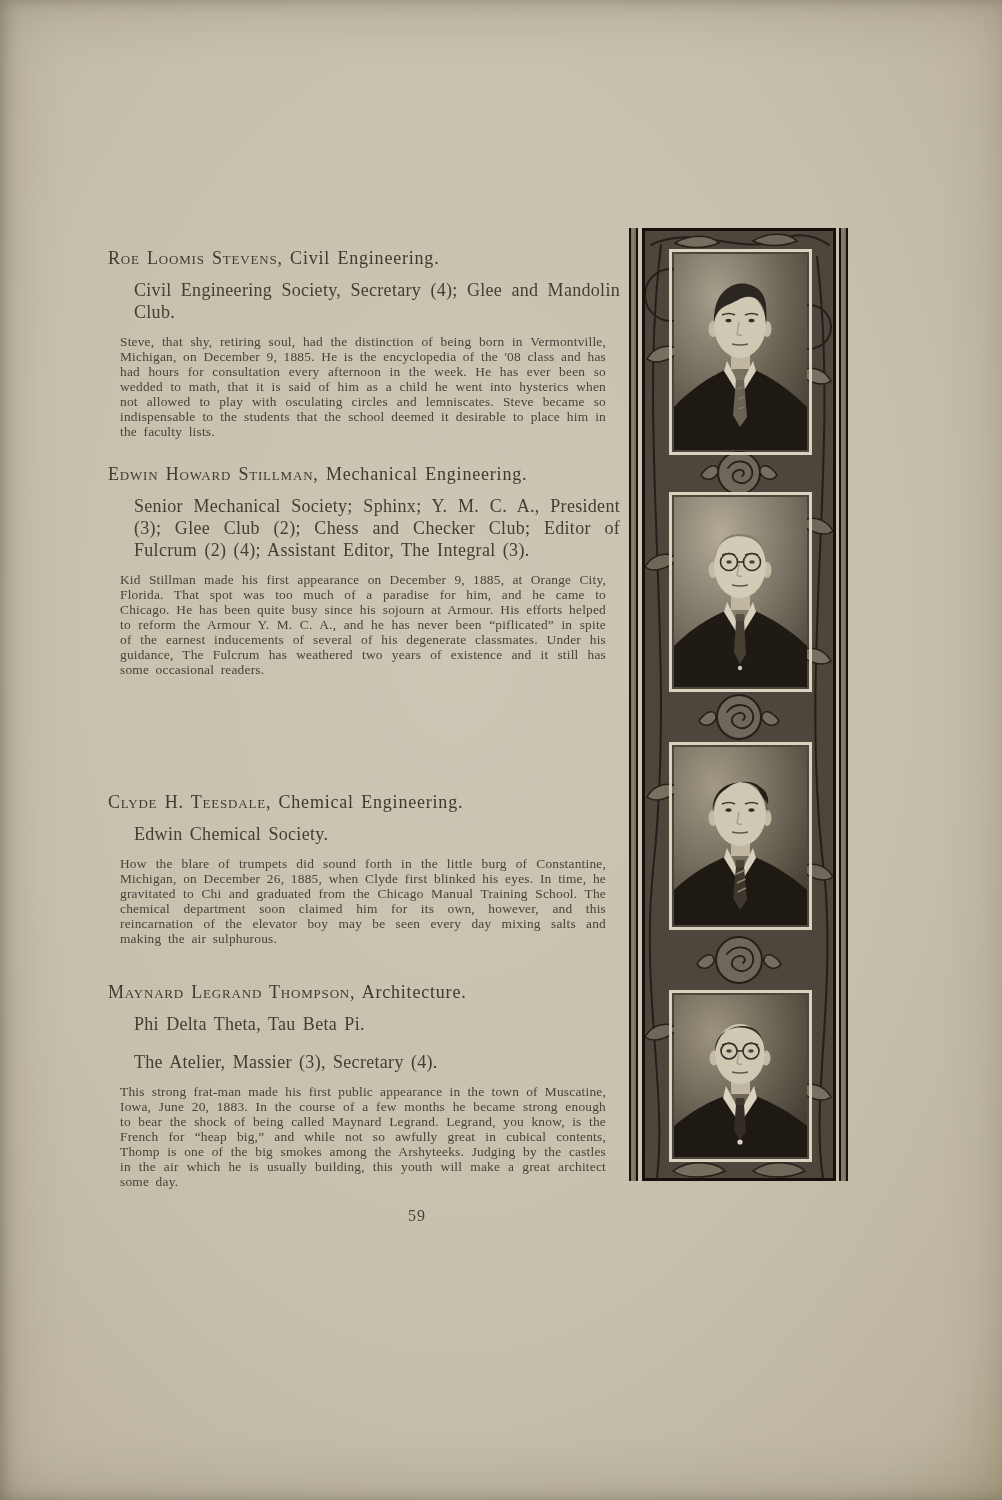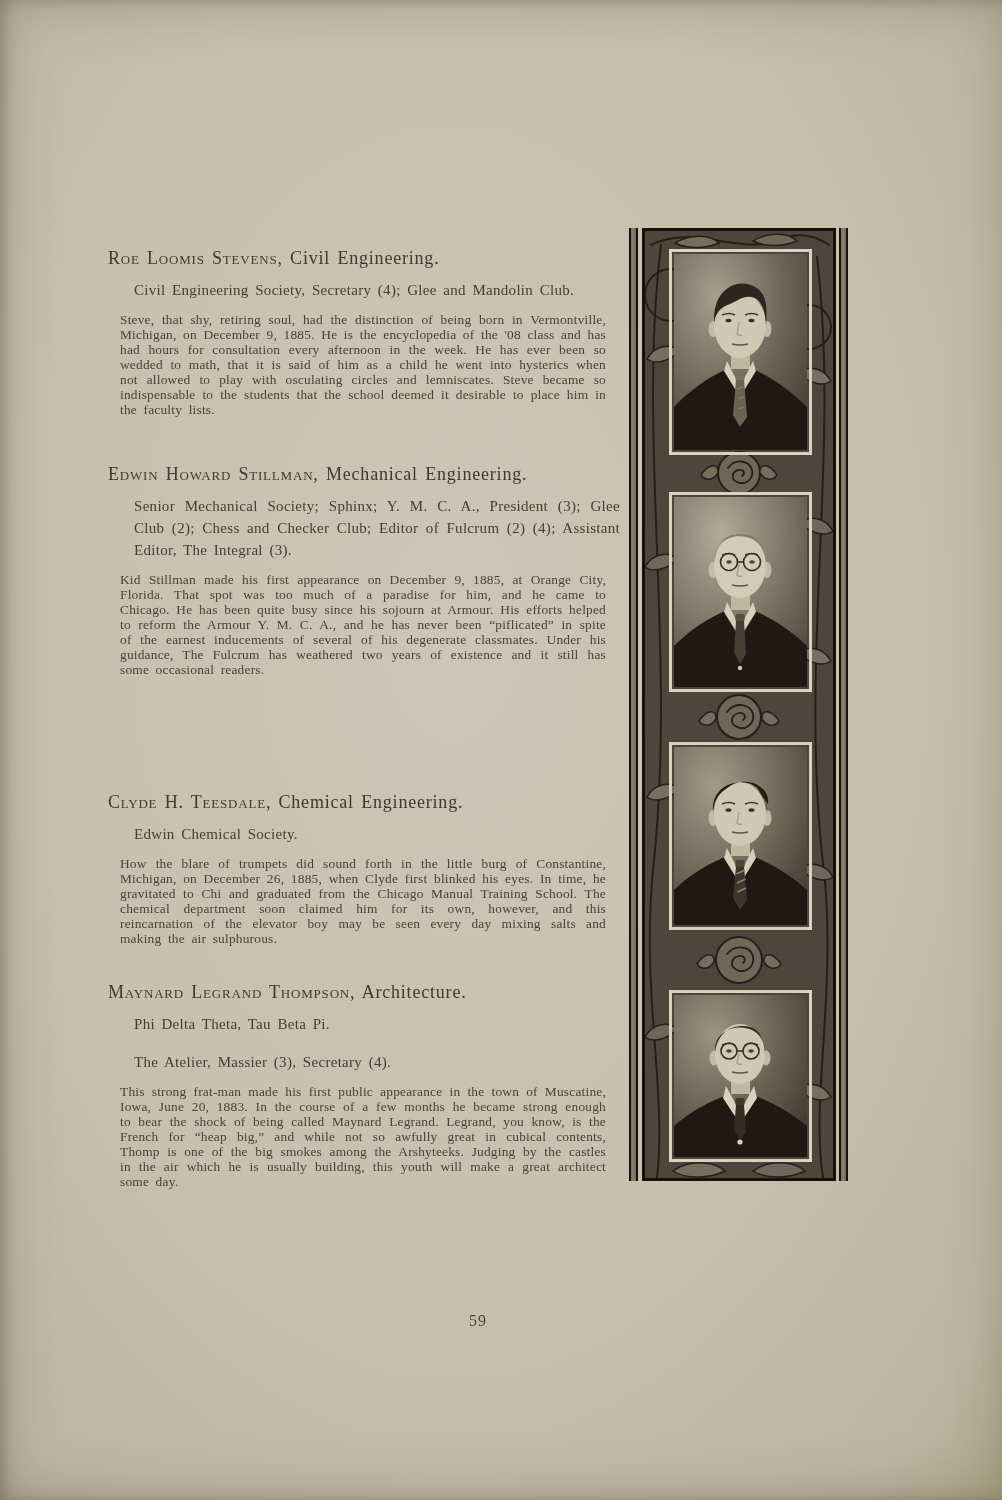--- a/index.html
+++ b/index.html
@@ -21,37 +21,36 @@
   .entry-heading{
     margin:0 0 10px 0;
     font-size:18px;font-weight:normal;
     letter-spacing:.8px;word-spacing:2px;
     color:#3f3a31;
   }
   .entry-name{font-variant:small-caps;}
   .entry-activities{
     margin:0 0 11px 26px;
     width:486px;
-    font-size:15px;line-height:22px;
+    font-size:18px;line-height:22px;
     word-spacing:2.5px;letter-spacing:.3px;
     text-align:justify;
     color:#433e34;
   }
   .entry-activities.tight{margin-bottom:16px;}
   .entry-bio{
     margin:2px 0 0 12px;
     width:486px;
     font-size:13.4px;line-height:15px;
     word-spacing:3px;letter-spacing:.2px;
     text-align:justify;
     color:#47423a;
   }
   .page-number{
-    position:absolute;top:1312px;left:408px;width:140px;
-    text-align:center;
+    position:absolute;top:1207px;left:408px;width:140px;
     font-size:16px;letter-spacing:1px;color:#4a443a;
   }
 
   
   .photo-strip{position:absolute;top:228px;left:629px;width:222px;height:953px;}
   .strip-bar{
     position:absolute;top:0;height:953px;width:9px;
     background:linear-gradient(90deg,#17120d 0,#17120d 2px,#7a7263 2px,#8a8271 4px,#6f6758 7px,#17120d 7px,#17120d 9px);
   }
   .strip-bar-left{left:0;}

